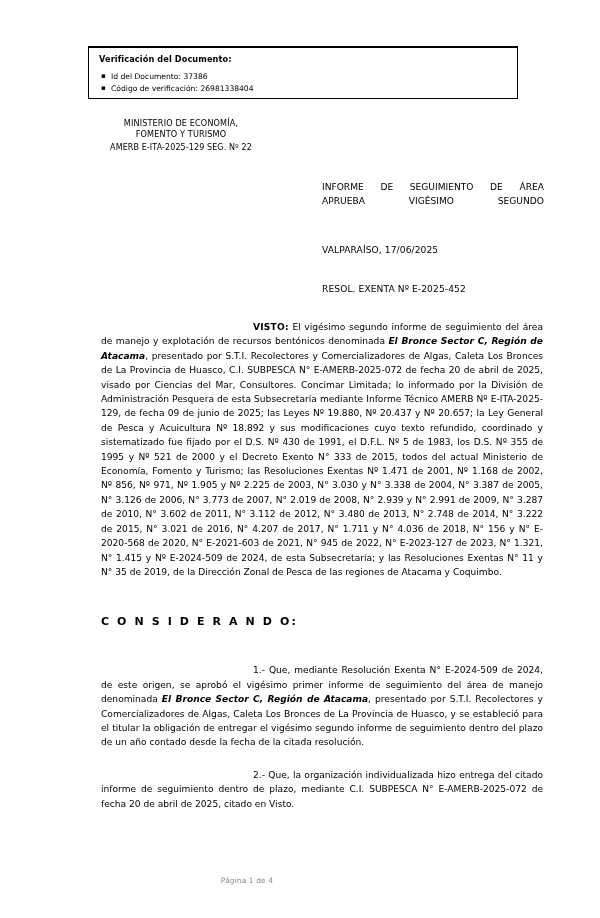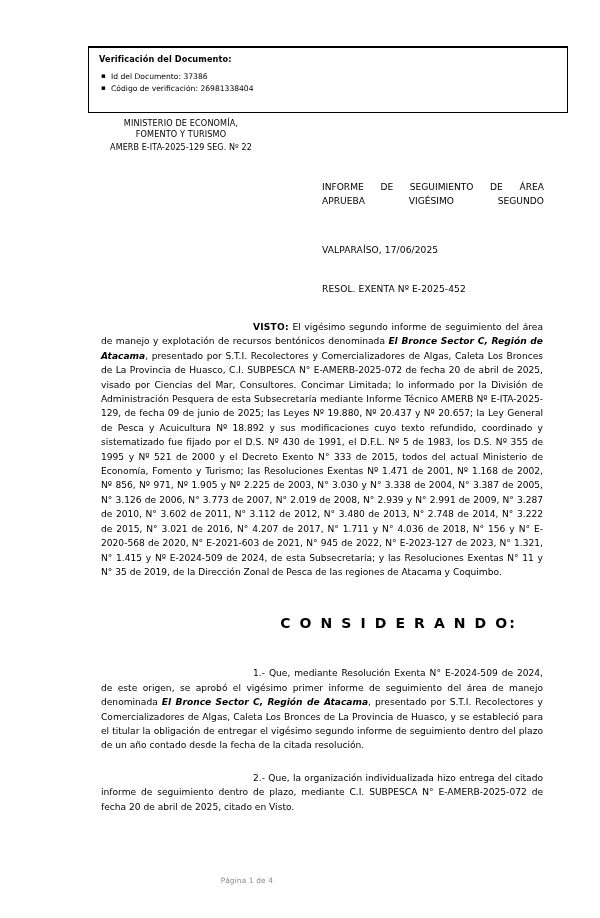--- a/index.html
+++ b/index.html
@@ -14,25 +14,25 @@
     font-family: "DejaVu Sans", "Liberation Sans", sans-serif;
     color: #000000;
     overflow: hidden;
   }
 
   
   .verif-box {
     position: absolute;
     left: 88px;
     top: 46px;
-    width: 480px;
+    width: 430px;
     box-sizing: border-box;
     border: 1px solid #000;
     border-top: 2px solid #000;
-    padding: 7px 10px 16px 10px;
+    padding: 7px 10px 2px 10px;
   }
   .verif-title {
     font-size: 8.2px;
     font-weight: bold;
     letter-spacing: 0.1px;
     margin: 0 0 7px 0;
     line-height: 1.1;
   }
   .verif-list {
     margin: 0;
@@ -129,22 +129,22 @@
   p.para.indent {
     text-indent: 152px;
   }
   .lead {
     font-weight: bold;
     letter-spacing: 0.2px;
   }
   .bi { font-weight: bold; font-style: italic; }
 
   .considerando {
-    text-align: right;
-    font-size: 14px;
+    text-align: left;
+    font-size: 11px;
     font-weight: bold;
     letter-spacing: 2.1px;
     margin: 36px 0 0 0;
     padding-right: 26px;
   }
 
   .gap-1 { height: 35px; }
   .gap-2 { height: 18px; }
 
   

